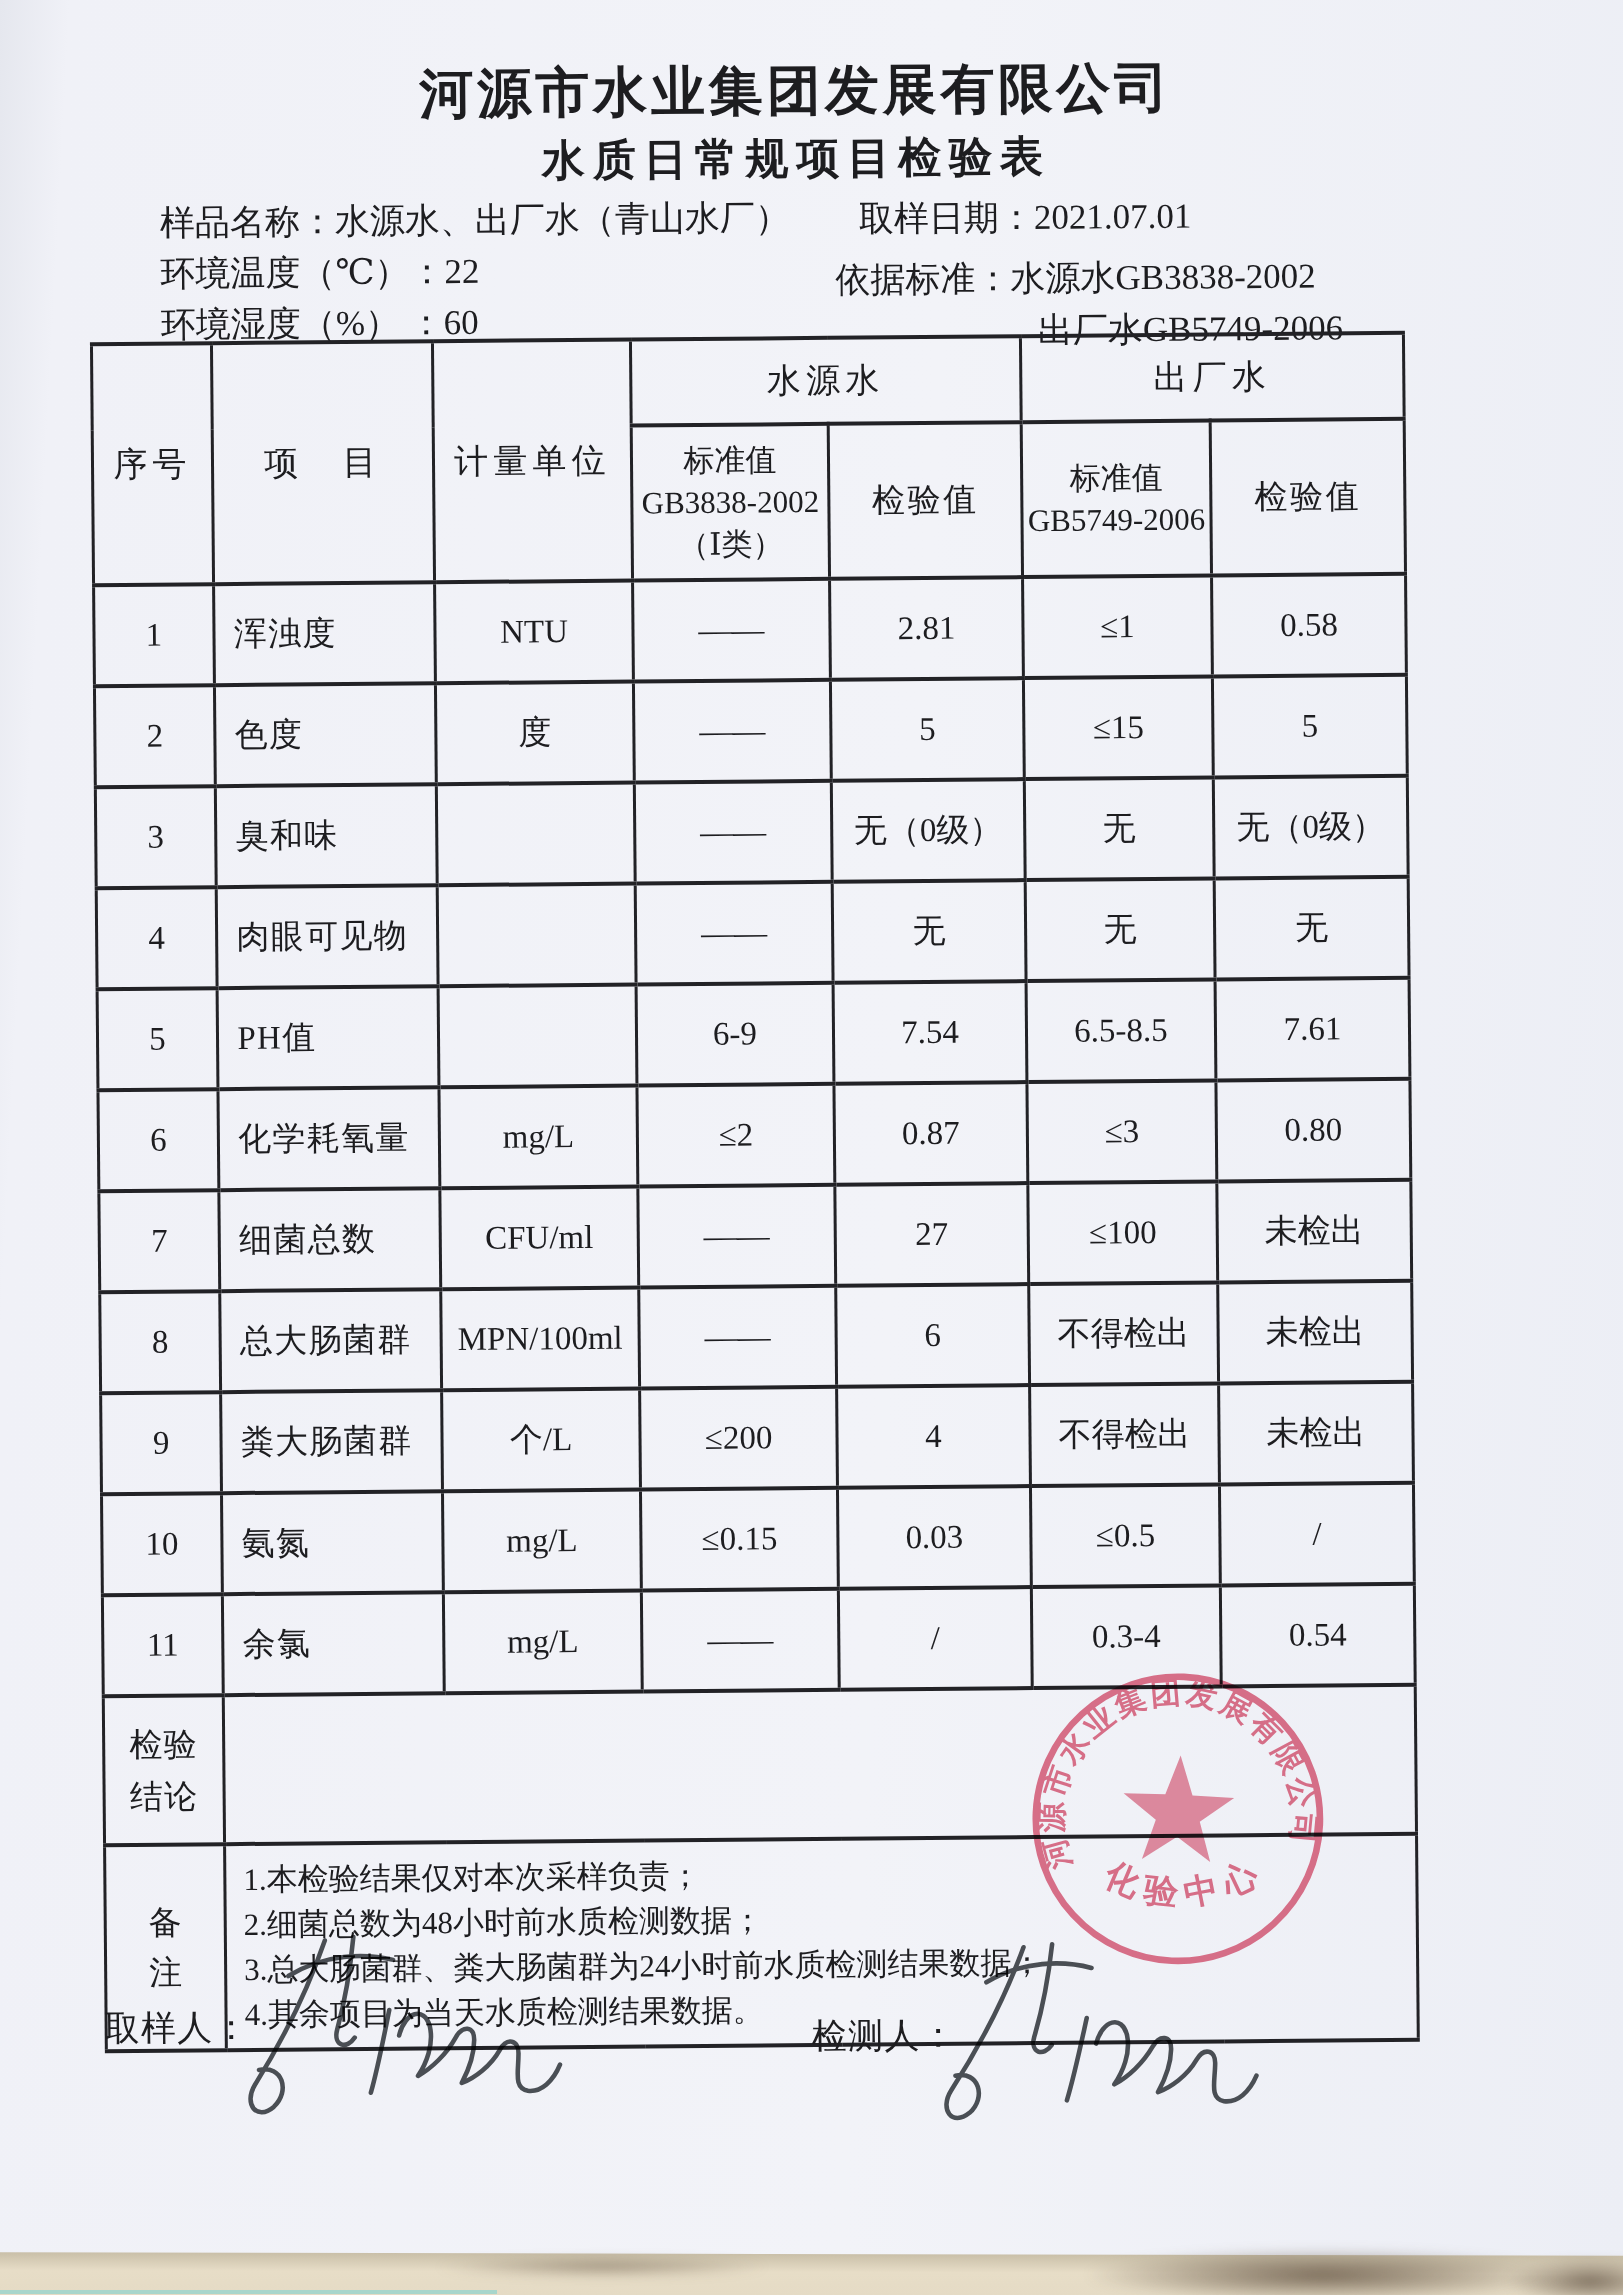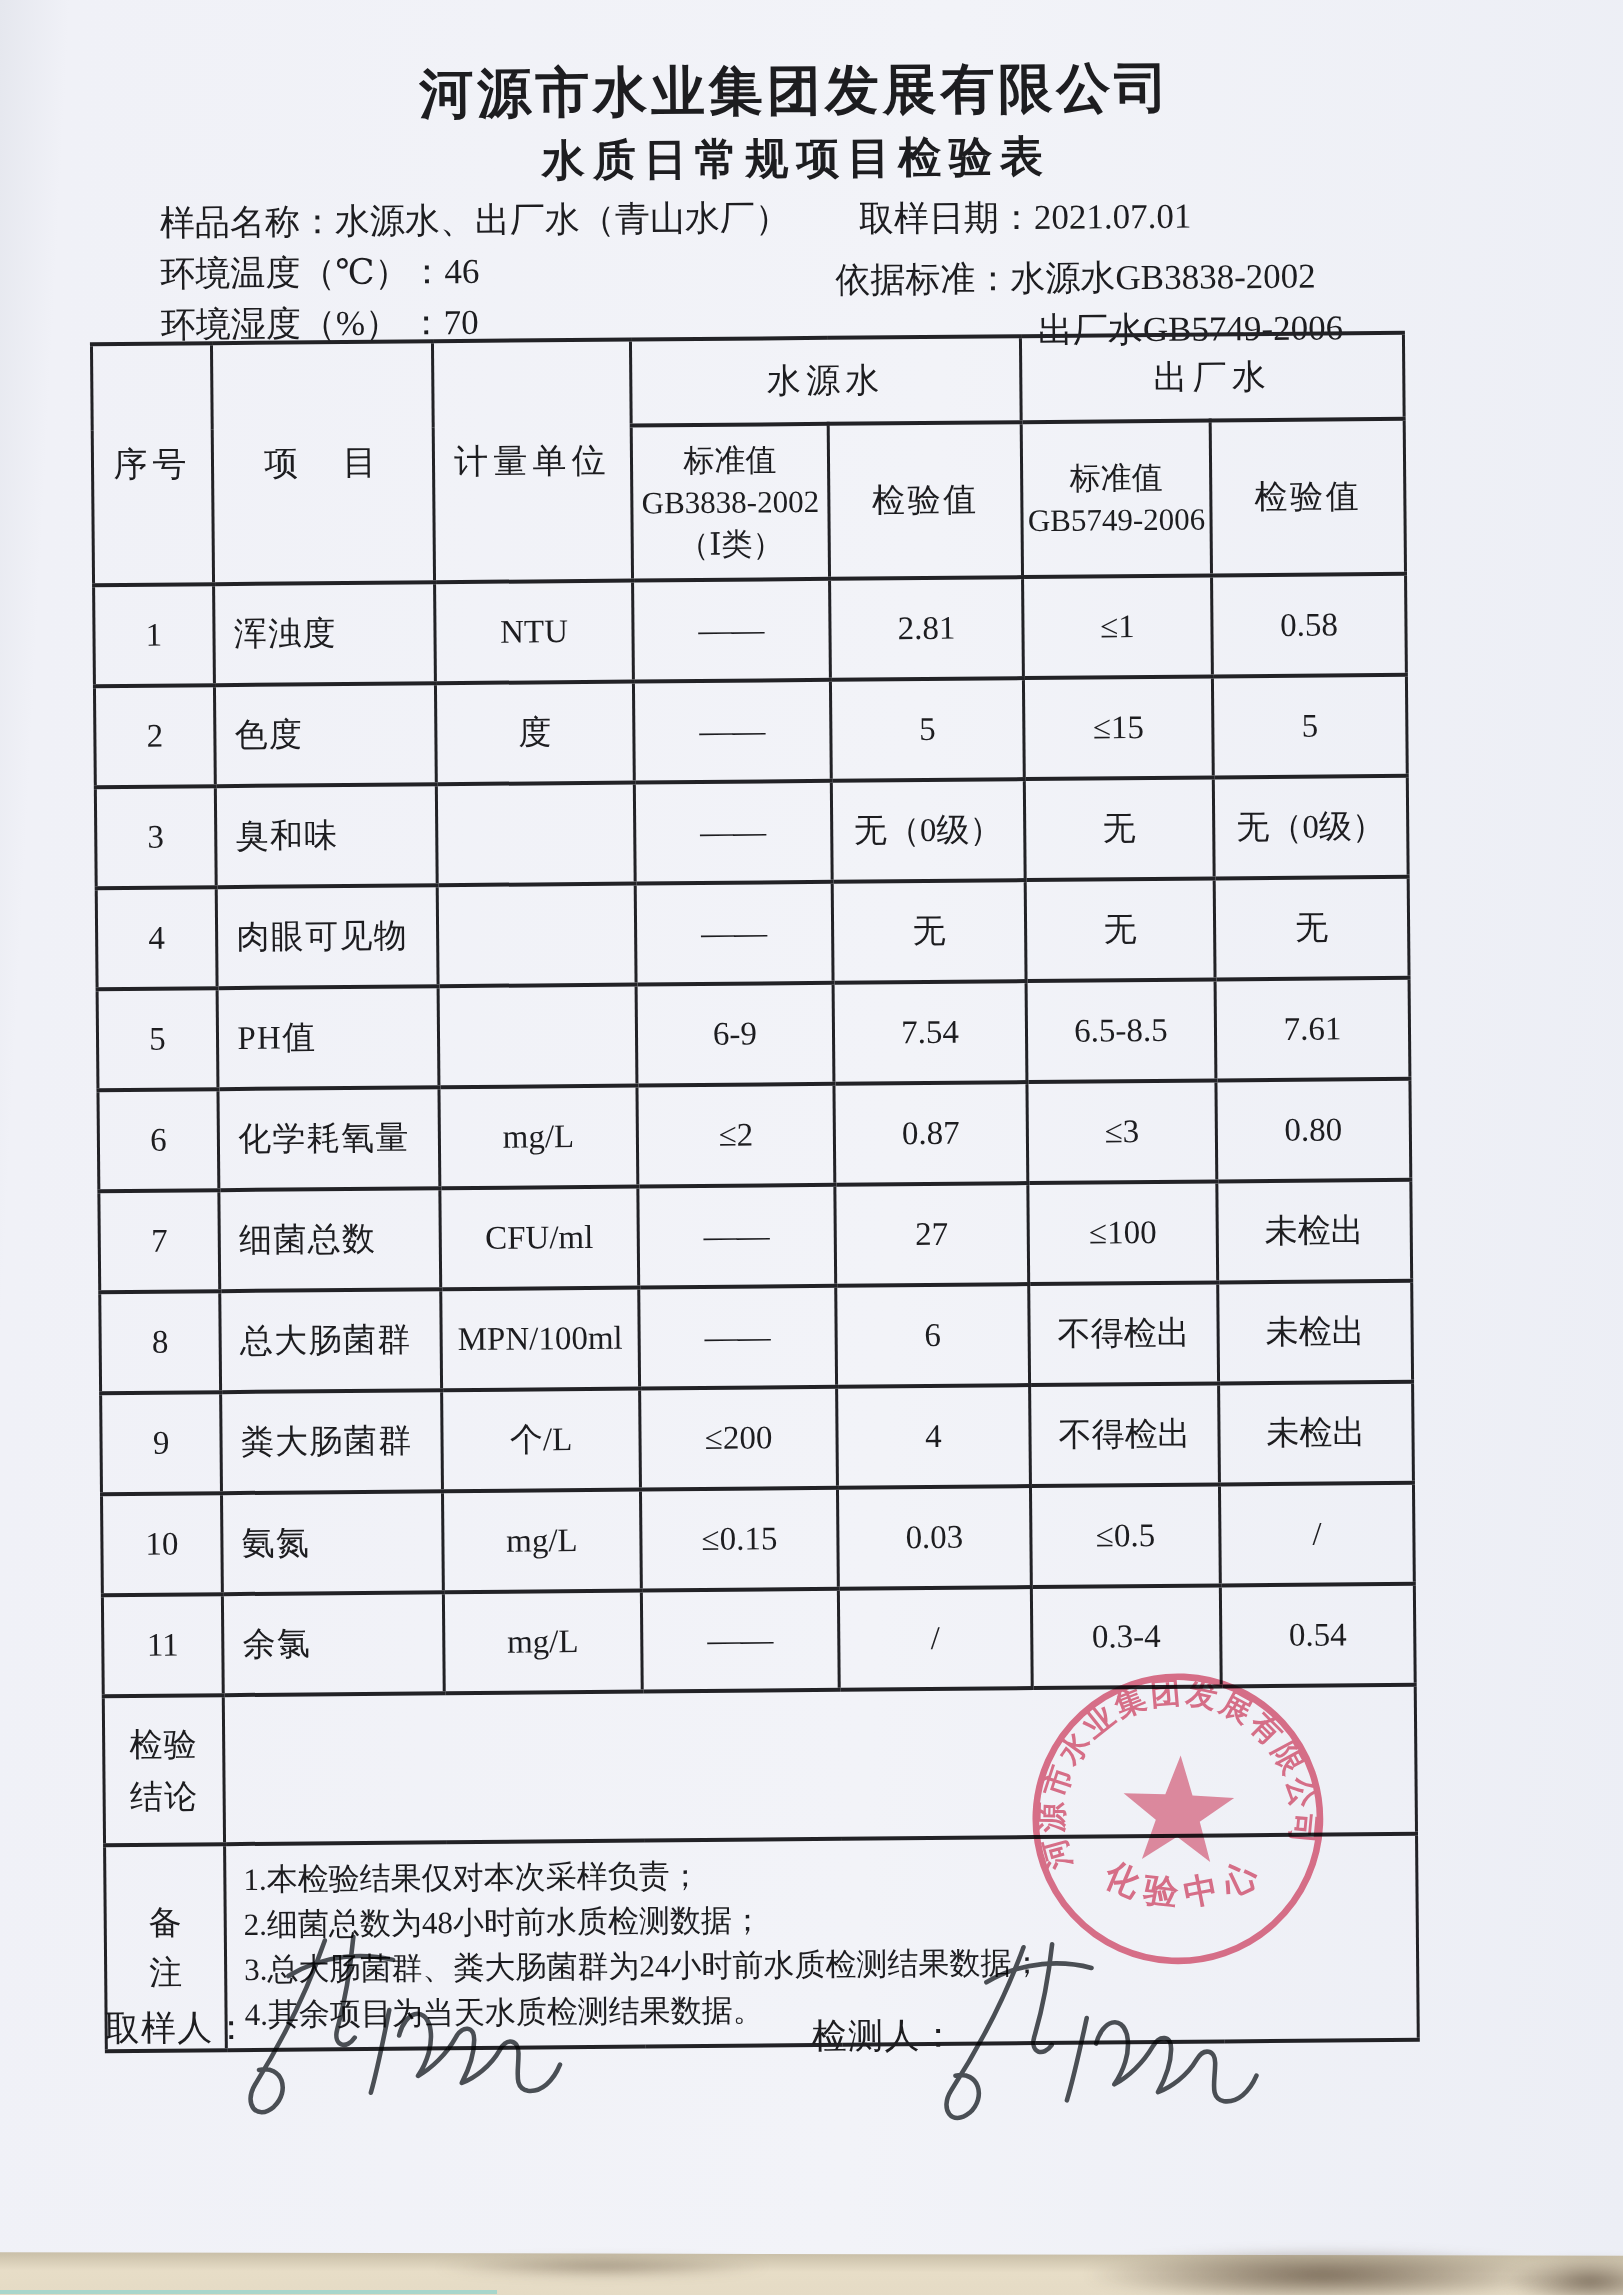--- a/index.html
+++ b/index.html
@@ -67,24 +67,24 @@
 <div id="paper"></div>
 
 <div id="content">
 
   <div class="abs title">河源市水业集团发展有限公司</div>
   <div class="abs subtitle">水质日常规项目检验表</div>
 
   <div class="abs info ia-l"><span>样品名称：</span><span>水源水、出厂水（青山水厂）</span></div>
   <div class="abs info ia-r"><span>取样日期：</span><span>2021.07.01</span></div>
 
-  <div class="abs info ib-l"><span>环境温度（℃）：</span><span>46</span></div>
+  <div class="abs info ib-l"><span>环境温度（℃）：</span><span>22</span></div>
   <div class="abs info ib-r"><span>依据标准：</span><span>水源水GB3838-2002</span></div>
 
-  <div class="abs info ic-l"><span>环境湿度（%） ：</span><span>70</span></div>
+  <div class="abs info ic-l"><span>环境湿度（%） ：</span><span>60</span></div>
   <div class="abs info ic-r">出厂水GB5749-2006</div>
 
   <table>
     <colgroup>
       <col style="width:120px">
         <col style="width:221px">
         <col style="width:198px">
       <col style="width:197px">
         <col style="width:193px">
         <col style="width:189px">

